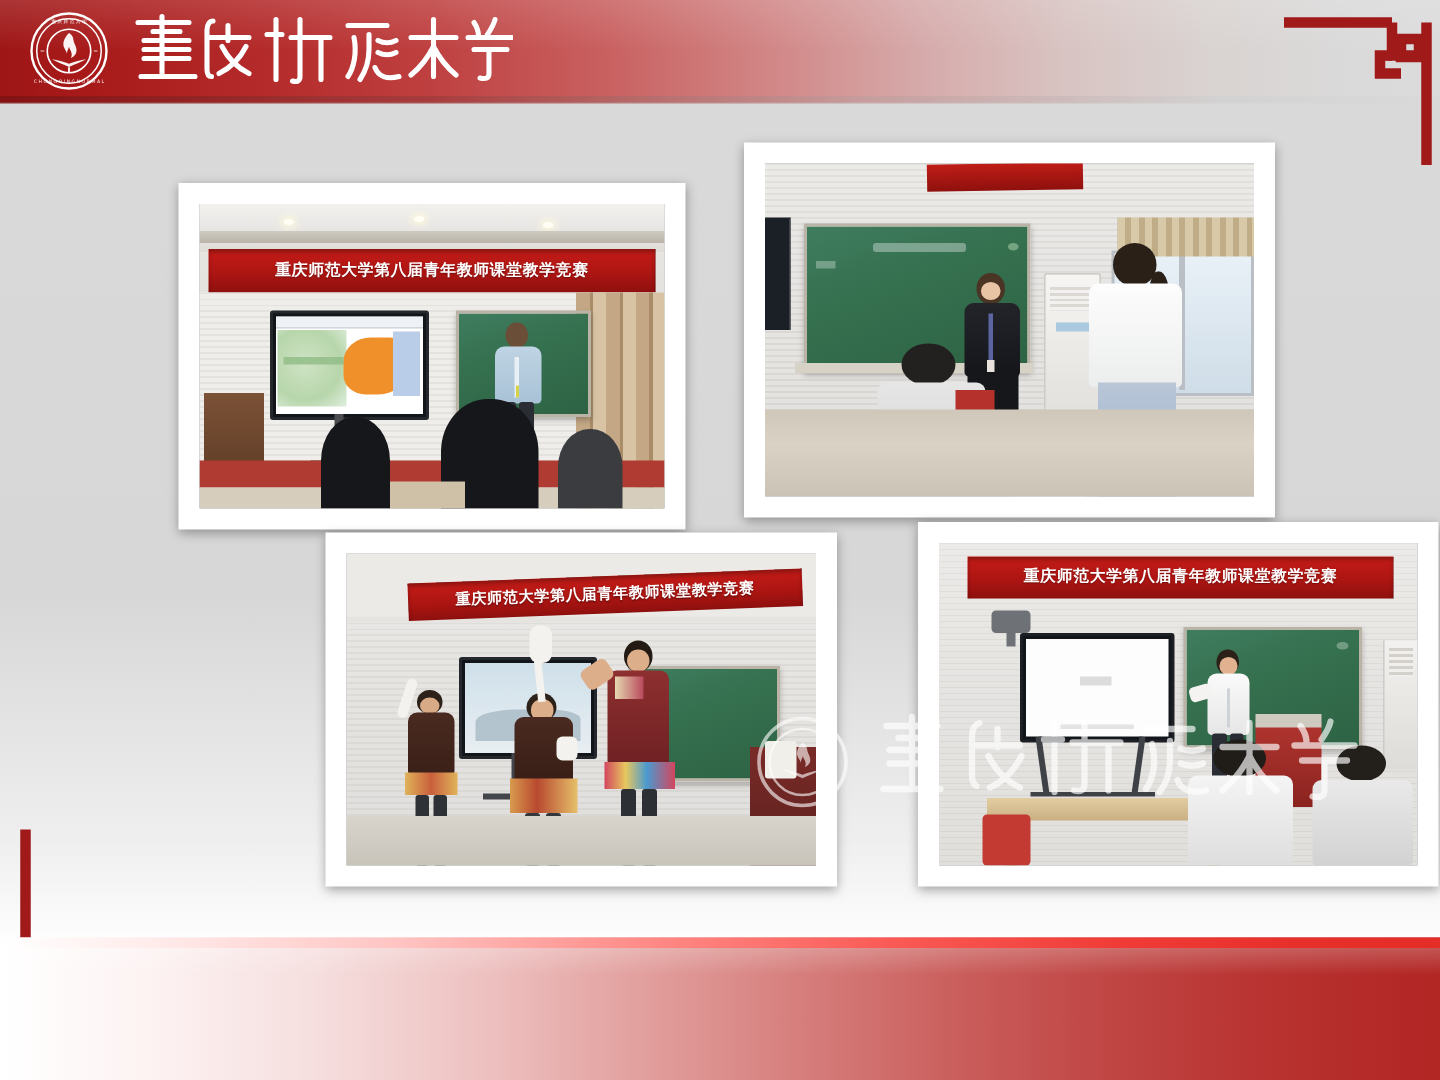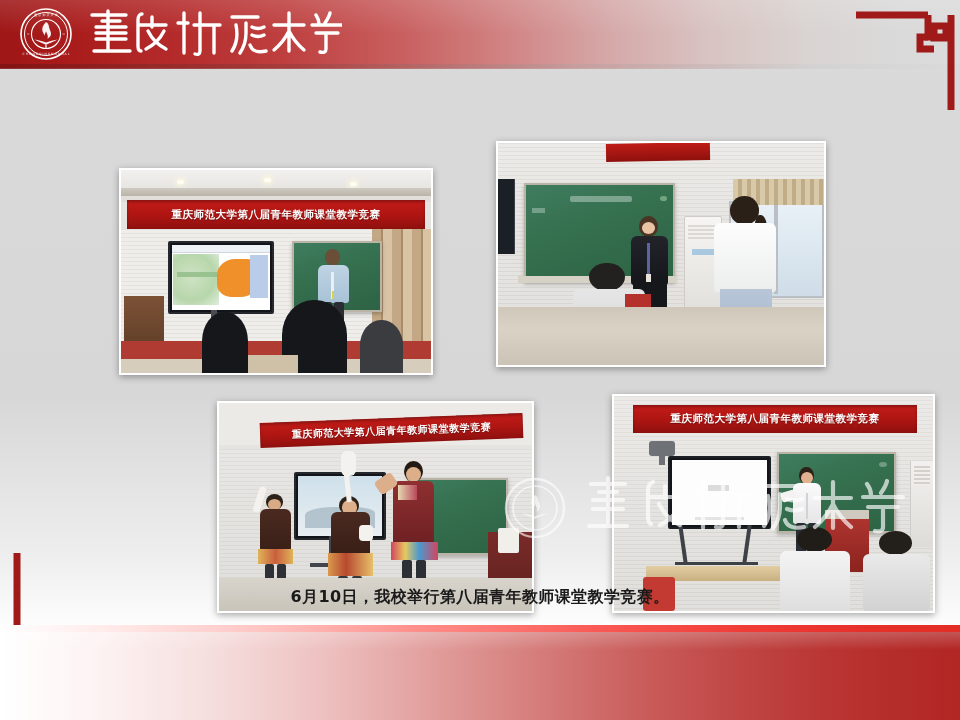--- a/index.html
+++ b/index.html
@@ -34,22 +34,22 @@
 
   
   .bottom-band{position:absolute;left:0;top:625px;width:960px;height:95px;
     background:linear-gradient(90deg,#ffffff 0%,#fdf3f3 10%,#f6dede 22%,#edc0bf 34%,#e09b99 46%,#d47a78 57%,#c85a58 68%,#bf4442 78%,#b93432 87%,#b42b29 95%,#b22624 100%);}
   .bottom-band-top{position:absolute;left:0;top:625px;width:960px;height:7px;
     background:linear-gradient(90deg,#ffffff 0%,#ffe9e8 12%,#ffc3c1 28%,#ff8a86 45%,#fa5a55 62%,#f03b36 78%,#e8302b 90%,#e52d28 100%);}
   .bottom-band-gloss{position:absolute;left:0;top:632px;width:960px;height:18px;
     background:linear-gradient(180deg,rgba(255,255,255,.22),rgba(255,255,255,0));}
 
   
-  .photo{position:absolute;background:#fff;padding:2px;
-    box-shadow:0 2px 7px rgba(0,0,0,.34);overflow:hidden;margin-top:46px;}
+  .photo{position:absolute;background:#fff;padding:14px;
+    box-shadow:0 2px 7px rgba(0,0,0,.34);overflow:hidden;}
   .photo .inner{position:relative;width:100%;height:100%;overflow:hidden;background:#9aa0a4;}
 
   #photo1{left:119px;top:122px;width:310px;height:203px;}
   #photo2{left:496px;top:95px;width:326px;height:222px;}
   #photo3{left:217px;top:355px;width:313px;height:208px;}
   #photo4{left:612px;top:348px;width:319px;height:215px;}
 
   
   .wall{position:absolute;left:0;right:0;top:0;bottom:0;
     background:linear-gradient(180deg,#e9e7e4 0%,#e2e0dd 45%,#dcdad7 100%);}
@@ -413,19 +413,18 @@
 
         <path d="M268 18h32M273 28c3 12 1 23-4 30M285 26v12c0 9-2 16-7 22M292 31c5 2 10 2 15 0M292 41c5 2 10 2 15 0M290 52c2 7 10 9 19 7"></path>
 
         <path d="M320 30h36M338 14v46M338 36c-5 10-11 17-18 23M338 36c5 10 11 17 18 23"></path>
 
         <path d="M372 16c3 4 4 8 4 11M392 13c-1 5-4 9-6 12M368 29h40M373 39h30M388 39v20c0 4-3 5-8 4"></path>
       </g>
     </svg>
   </div>
 
-  <div class="caption">6月10日，我校举行第八届青年教师课堂教学竞赛。</div>
 
   <div class="bottom-band"></div>
   <div class="bottom-band-top"></div>
   <div class="bottom-band-gloss"></div>
 
 </div>
 
 </body></html>

